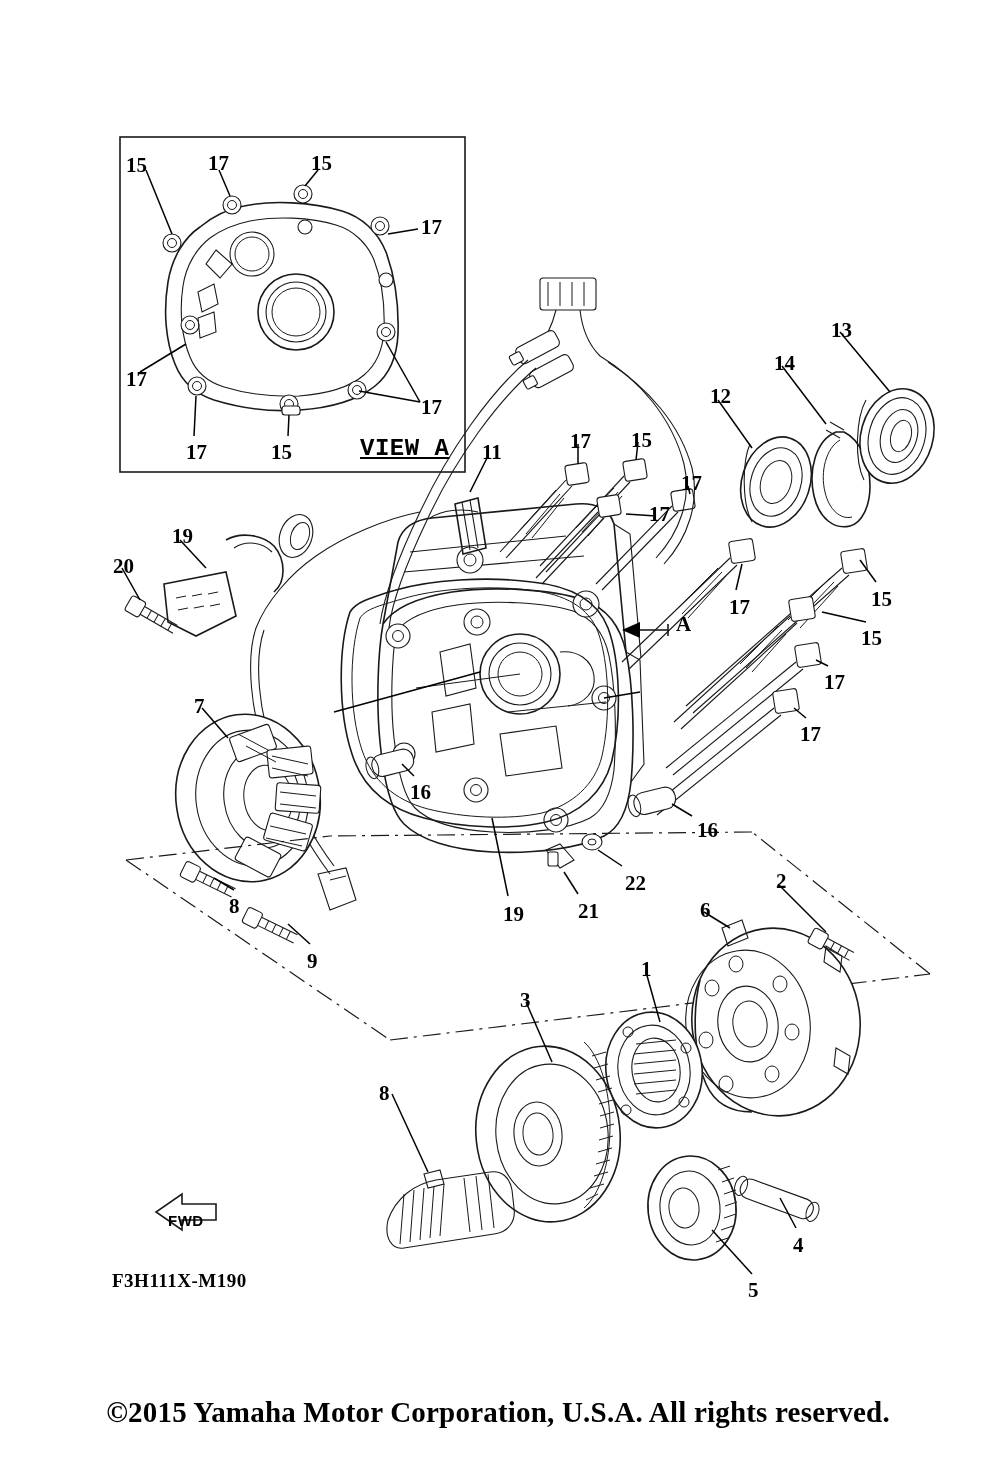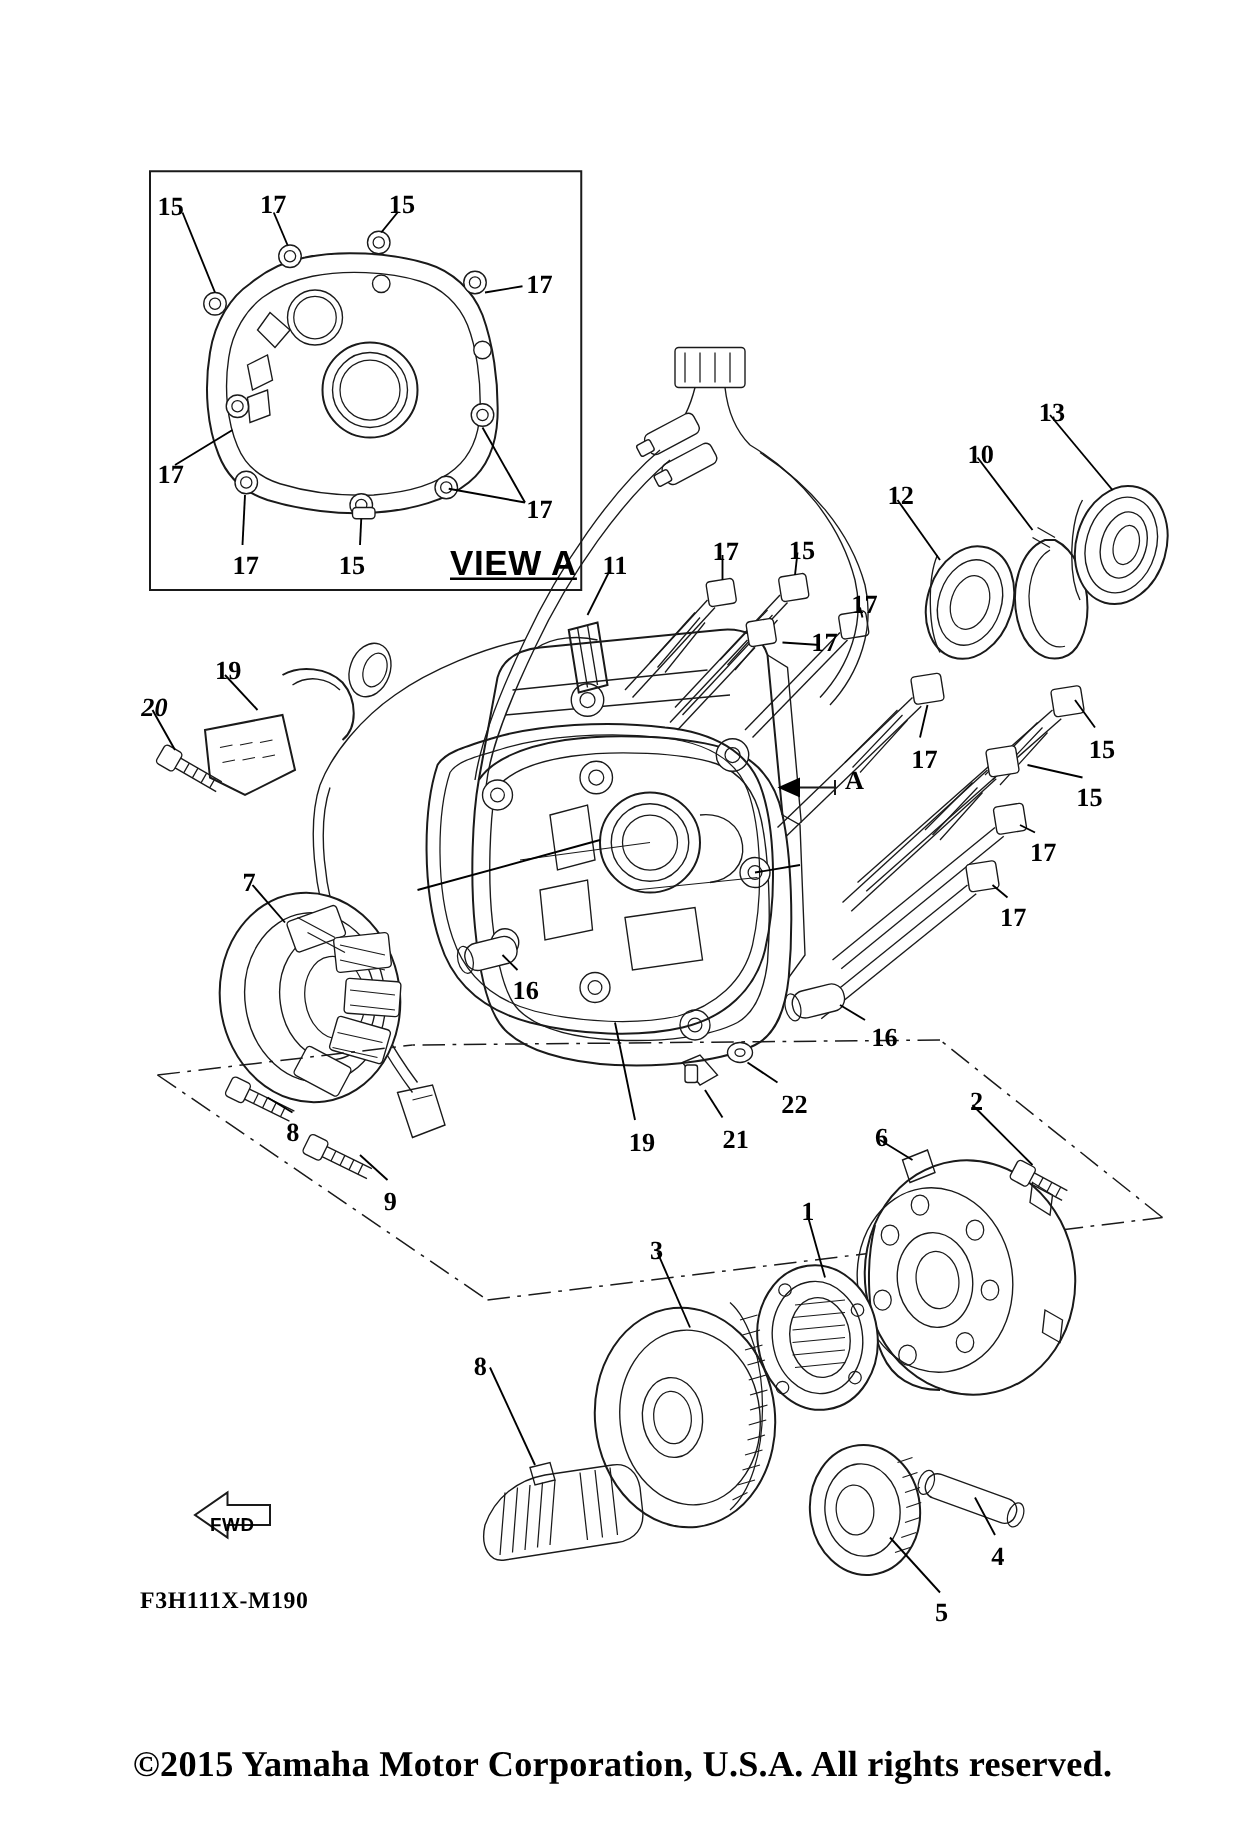--- a/index.html
+++ b/index.html
@@ -31,22 +31,22 @@
     position: absolute;
     font-family: "Liberation Serif", serif;
     font-size: 21px;
     font-weight: bold;
     color: #000;
     line-height: 1;
     white-space: nowrap;
   }
   .viewa-label {
     position: absolute;
-    font-family: Liberation Sans, sans-serif;
-    font-size: 28px;
+    font-family: Liberation Mono, monospace;
+    font-size: 24px;
     font-weight: bold;
     letter-spacing: 0.5px;
     text-decoration: underline;
   }
   .partno {
     position: absolute;
     left: 112px;
     top: 1258px;
     font-family: "Liberation Serif", serif;
     font-size: 19px;
@@ -522,34 +522,34 @@
   <div class="callout" style="left:208px; top:141px;">17</div>
   <div class="callout" style="left:311px; top:141px;">15</div>
   <div class="callout" style="left:421px; top:205px;">17</div>
   <div class="callout" style="left:126px; top:357px;">17</div>
   <div class="callout" style="left:186px; top:430px;">17</div>
   <div class="callout" style="left:271px; top:430px;">15</div>
   <div class="callout" style="left:421px; top:385px;">17</div>
   <div class="viewa-label" style="left:360px; top:423px;">VIEW A</div>
 
   <div class="callout" style="left:831px; top:308px;">13</div>
-  <div class="callout" style="left:774px; top:341px;">10</div>
+  <div class="callout" style="left:774px; top:341px;">14</div>
   <div class="callout" style="left:710px; top:374px;">12</div>
   <div class="callout" style="left:482px; top:430px;">11</div>
   <div class="callout" style="left:570px; top:419px;">17</div>
   <div class="callout" style="left:631px; top:418px;">15</div>
   <div class="callout" style="left:681px; top:461px;">17</div>
   <div class="callout" style="left:649px; top:492px;">17</div>
   <div class="callout" style="left:729px; top:585px;">17</div>
   <div class="callout" style="left:871px; top:577px;">15</div>
   <div class="callout" style="left:861px; top:616px;">15</div>
   <div class="callout" style="left:824px; top:660px;">17</div>
   <div class="callout" style="left:800px; top:712px;">17</div>
   <div class="callout" style="left:172px; top:514px;">19</div>
-  <div class="callout" style="left:113px; top:544px;font-style:italic;">20</div>
+  <div class="callout" style="left:113px; top:544px;">20</div>
   <div class="callout" style="left:194px; top:684px;">7</div>
   <div class="callout" style="left:410px; top:770px;">16</div>
   <div class="callout" style="left:697px; top:808px;">16</div>
   <div class="callout" style="left:625px; top:861px;">22</div>
   <div class="callout" style="left:578px; top:889px;">21</div>
   <div class="callout" style="left:503px; top:892px;">19</div>
   <div class="callout" style="left:229px; top:884px;">8</div>
   <div class="callout" style="left:307px; top:939px;">9</div>
   <div class="callout" style="left:776px; top:859px;">2</div>
   <div class="callout" style="left:700px; top:888px;">6</div>

